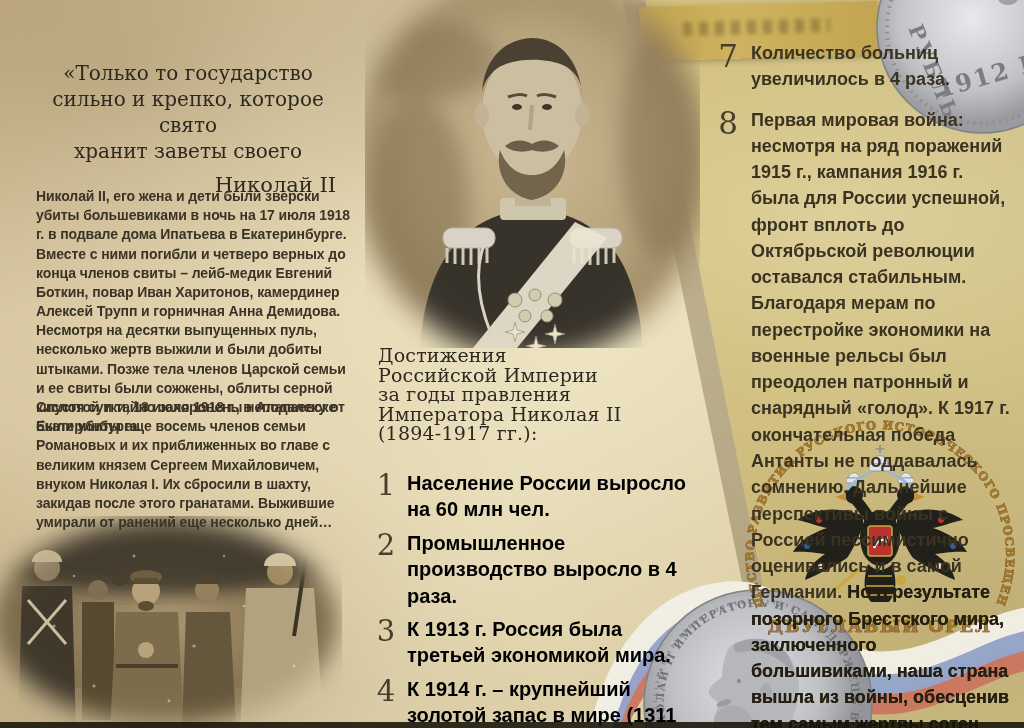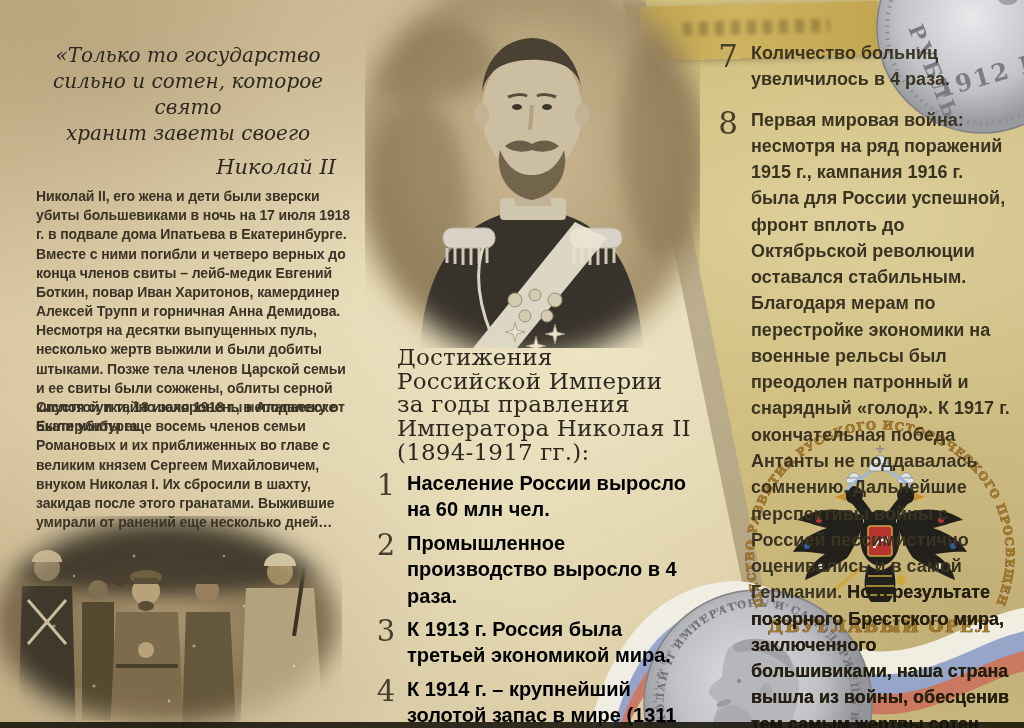--- a/index.html
+++ b/index.html
@@ -26,31 +26,31 @@
       linear-gradient(100deg,#d8c783 0%,#d2c07b 45%,#cfbf86 100%);}
   .tape{position:absolute;left:640px;top:4px;width:238px;height:54px;
     transform:rotate(-1.6deg);
     background:linear-gradient(90deg,#c2a24a,#cfb25e 40%,#c3a44e);
     opacity:.93;box-shadow:0 2px 6px rgba(60,45,20,.35);}
   .tape-marks{position:absolute;left:18%;top:30%;width:62%;height:14px;
     background:repeating-linear-gradient(90deg,rgba(70,55,20,.35) 0 9px,transparent 9px 16px);
     filter:blur(2px);}
 
   
-  .quote{position:absolute;left:28px;top:42px;width:320px;text-align:center;
-    font-family:"DejaVu Serif",serif;font-style:italic;color:#2d2820;
+  .quote{position:absolute;left:28px;top:60px;width:320px;text-align:center;
+    font-family:"DejaVu Serif",serif;color:#2d2820;
     font-size:20px;line-height:26px;}
   .qauthor{margin-top:8px;text-align:right;padding-right:12px;font-size:21px;}
   .para{position:absolute;left:36px;width:318px;color:#3a3326;
     font-size:14px;font-weight:bold;line-height:1.37;letter-spacing:-.1px;}
   .para1{top:187px;}
   .para2{top:398px;}
 
-  .mid-heading{position:absolute;left:397px;top:346px;width:300px;
-    font-family:"DejaVu Serif",serif;font-size:23px;line-height:1.03;
+  .mid-heading{position:absolute;left:378px;top:346px;width:300px;
+    font-family:"DejaVu Serif",serif;font-size:19px;line-height:1.03;
     color:#2d2920;letter-spacing:.2px;}
   .mid-list{position:absolute;left:374px;top:470px;width:312px;
     display:flex;flex-direction:column;gap:7px;}
   .item{display:flex;gap:9px;}
   .num{flex:none;width:24px;text-align:center;font-family:"DejaVu Serif",serif;
     font-weight:400;font-size:29px;line-height:1;color:#473e2d;padding-top:1px;}
   .txt{font-size:20px;font-weight:bold;line-height:1.32;color:#000000;}
 
   .right-list{position:absolute;left:714px;top:40px;width:302px;
     display:flex;flex-direction:column;gap:14px;}
@@ -312,21 +312,21 @@
           <circle cx="300" cy="150" r="1.4"></circle>
         <circle cx="175" cy="185" r="1.4"></circle>
           <circle cx="80" cy="60" r="1.2"></circle>
           <circle cx="230" cy="40" r="1.2"></circle>
       </g>
     </g>
   </svg>
 
   <div class="quote">
     <div>«Только то государство</div>
-    <div>сильно и сотен, которое свято</div>
+    <div>сильно и крепко, которое свято</div>
     <div>хранит заветы своего</div>
     <div class="qauthor">Николай II</div>
   </div>
   <div class="para para1">Николай II, его жена и дети были зверски убиты большевиками в ночь на 17 июля 1918 г. в подвале дома Ипатьева в Екатеринбурге. Вместе с ними погибли и четверо верных до конца членов свиты – лейб-медик Евгений Боткин, повар Иван Харитонов, камердинер Алексей Трупп и горничная Анна Демидова. Несмотря на десятки выпущенных пуль, несколько жертв выжили и были добиты штыками. Позже тела членов Царской семьи и ее свиты были сожжены, облиты серной кислотой и тайно захоронены неподалеку от Екатеринбурга.</div>
   <div class="para para2">Спустя сутки, 18 июля 1918 г., в Алапаевске были убиты еще восемь членов семьи Романовых и их приближенных во главе с великим князем Сергеем Михайловичем, внуком Николая I. Их сбросили в шахту, закидав после этого гранатами. Выжившие умирали от ранений еще несколько дней…</div>
 
   <div class="mid-heading">
     <div>Достижения</div>
     <div>Российской Империи</div>
     <div>за годы правления</div>

